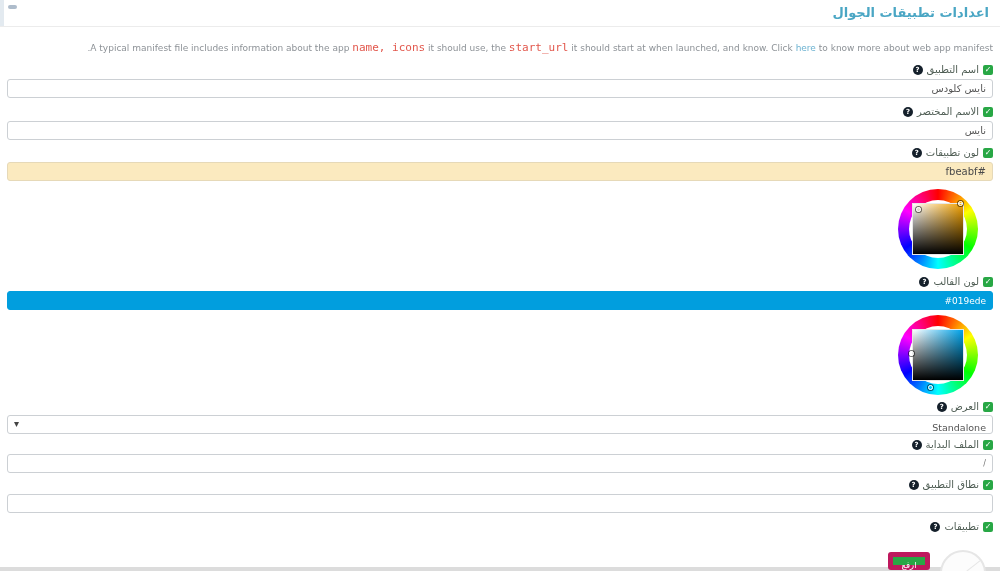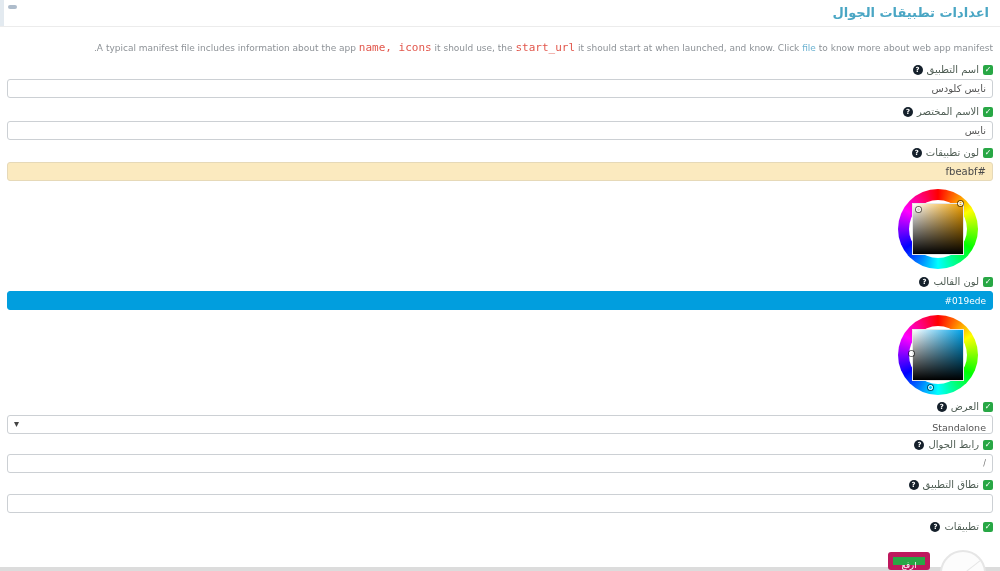--- a/index.html
+++ b/index.html
@@ -114,21 +114,21 @@
 
   <div class="scrollbar-thumb"></div>
 
   <div class="card-header">
     <div class="collapse-handle"></div>
     <div class="page-title">اعدادات تطبيقات الجوال</div>
   </div>
 
   <div class="content">
 
-    <p class="desc"><span>A typical manifest file includes information about the app </span><span class="code">name, icons</span><span> it should use, the </span><span class="code">start_url</span><span> it should start at when launched, and know. Click </span><span class="lnk">file</span><span> to know more about web app manifest.</span></p>
+    <p class="desc"><span>A typical manifest file includes information about the app </span><span class="code">name, icons</span><span> it should use, the </span><span class="code">start_url</span><span> it should start at when launched, and know. Click </span><span class="lnk">here</span><span> to know more about web app manifest.</span></p>
 
     <div class="frow" style="margin-top:9px">
       <span class="cbx">✓</span>
       <span>اسم التطبيق</span>
       <span class="helpico">?</span>
     </div>
     <input class="fld" type="text" value="نايس كلودس" style="">
 
     <div class="frow" style="margin-top:7px">
       <span class="cbx">✓</span>
@@ -174,21 +174,21 @@
     </div>
     <div class="select-wrap">
       <select>
         <option>Standalone</option>
       </select>
       <span class="chev">▾</span>
     </div>
 
     <div class="frow" style="margin-top:4px">
       <span class="cbx">✓</span>
-      <span>رابط الجوال</span>
+      <span>الملف البداية</span>
       <span class="helpico">?</span>
     </div>
     <input class="fld tiny-val" type="text" value="/" style="">
 
     <div class="frow" style="margin-top:5px">
       <span class="cbx">✓</span>
       <span>نطاق التطبيق</span>
       <span class="helpico">?</span>
     </div>
     <input class="fld" type="text" value="" style="">

